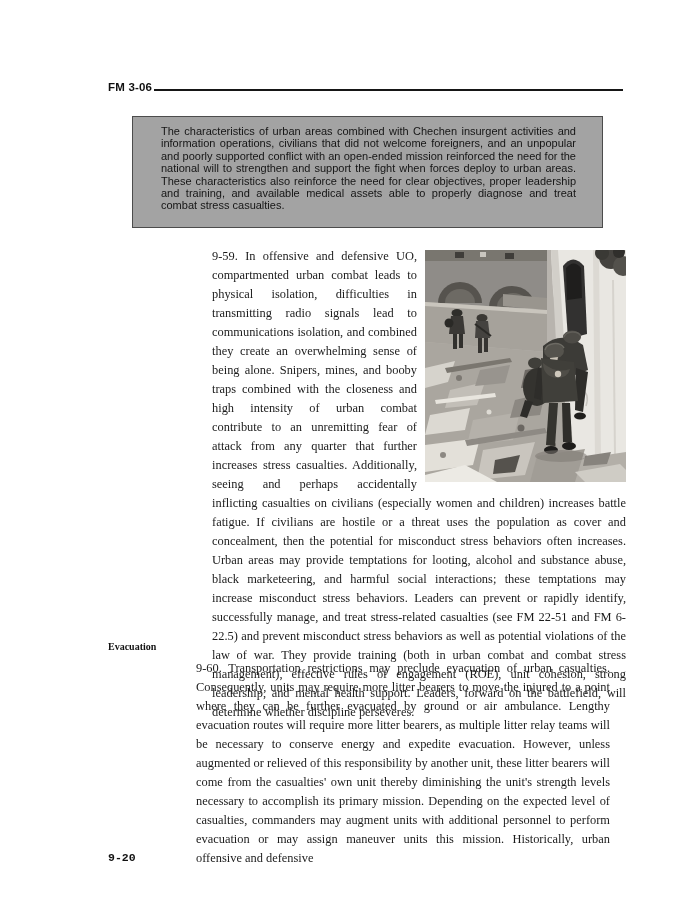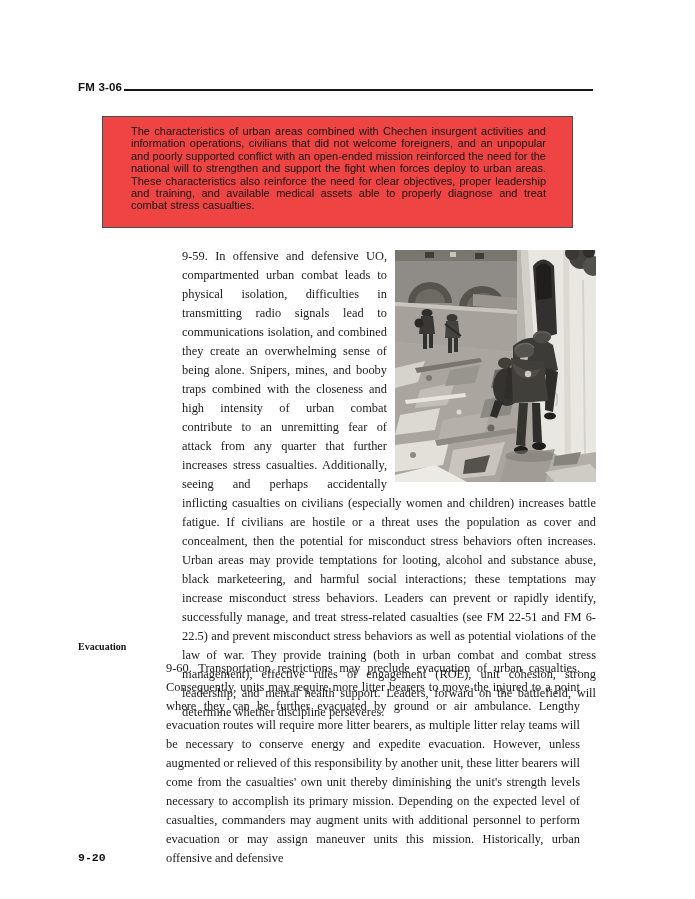--- a/index.html
+++ b/index.html
@@ -4,36 +4,36 @@
 <style>
   * { margin:0; padding:0; box-sizing:border-box; }
   html, body { width:695px; height:899px; }
   body {
     position:relative;
     background:#ffffff;
     color:#1b1b1b;
     font-family:"Liberation Serif", serif;
     overflow:hidden;
   }
-  .abs { position:absolute; }
+  .abs { position:absolute;margin-left:30px; }
 
   .doc-header-num {
     left:78px; top:81px;
     font-family:"Liberation Sans", sans-serif;
     font-weight:bold; font-size:11.5px; letter-spacing:.2px;
     color:#111;
   }
   .header-rule {
     left:124px; top:89px; width:469px; height:2px;
     background:#161616;
   }
 
   .callout {
     left:102px; top:116px; width:471px; height:112px;
-    background:#ef4444;
+    background:#a3a3a3;
     border:1px solid #4c4c4c;
     padding:8px 26px 0 28px;
   }
   .callout p {
     font-family:"Liberation Sans", sans-serif;
     font-size:11px; line-height:12.4px;
     text-align:justify;
     color:#151515;
   }
 

